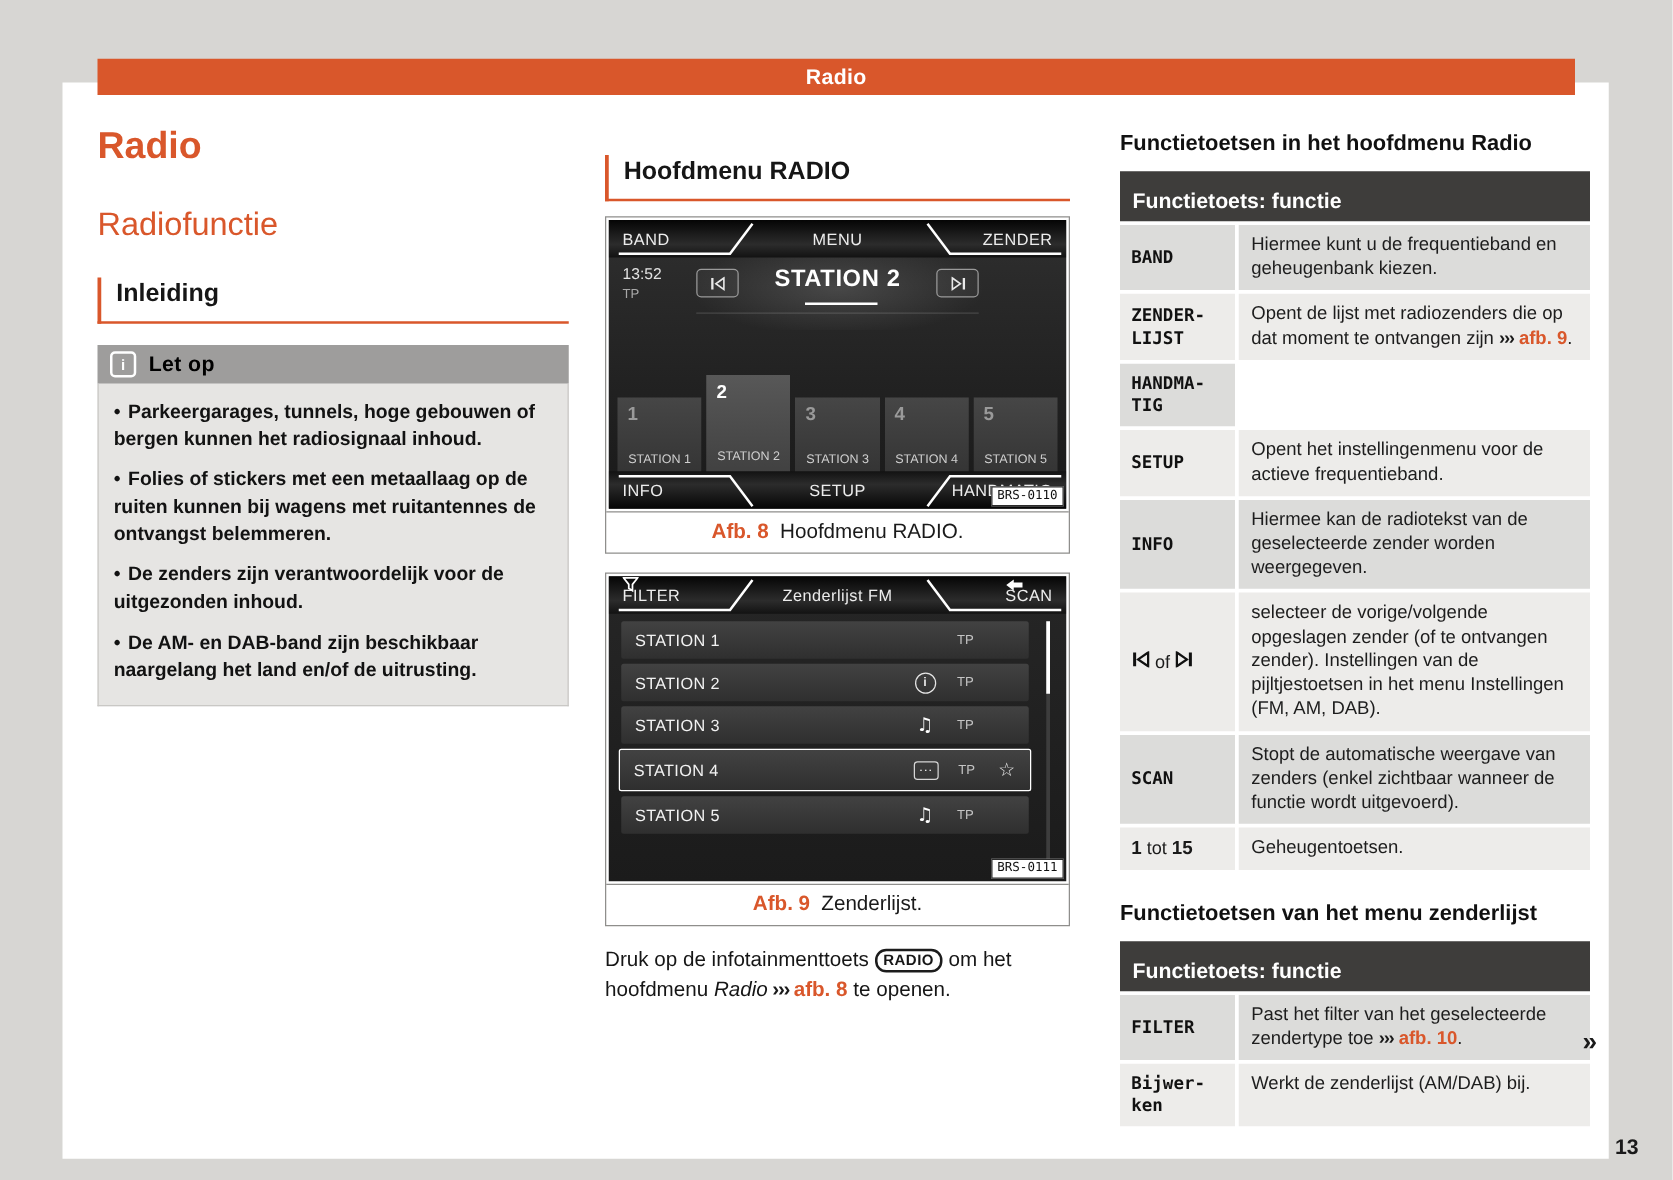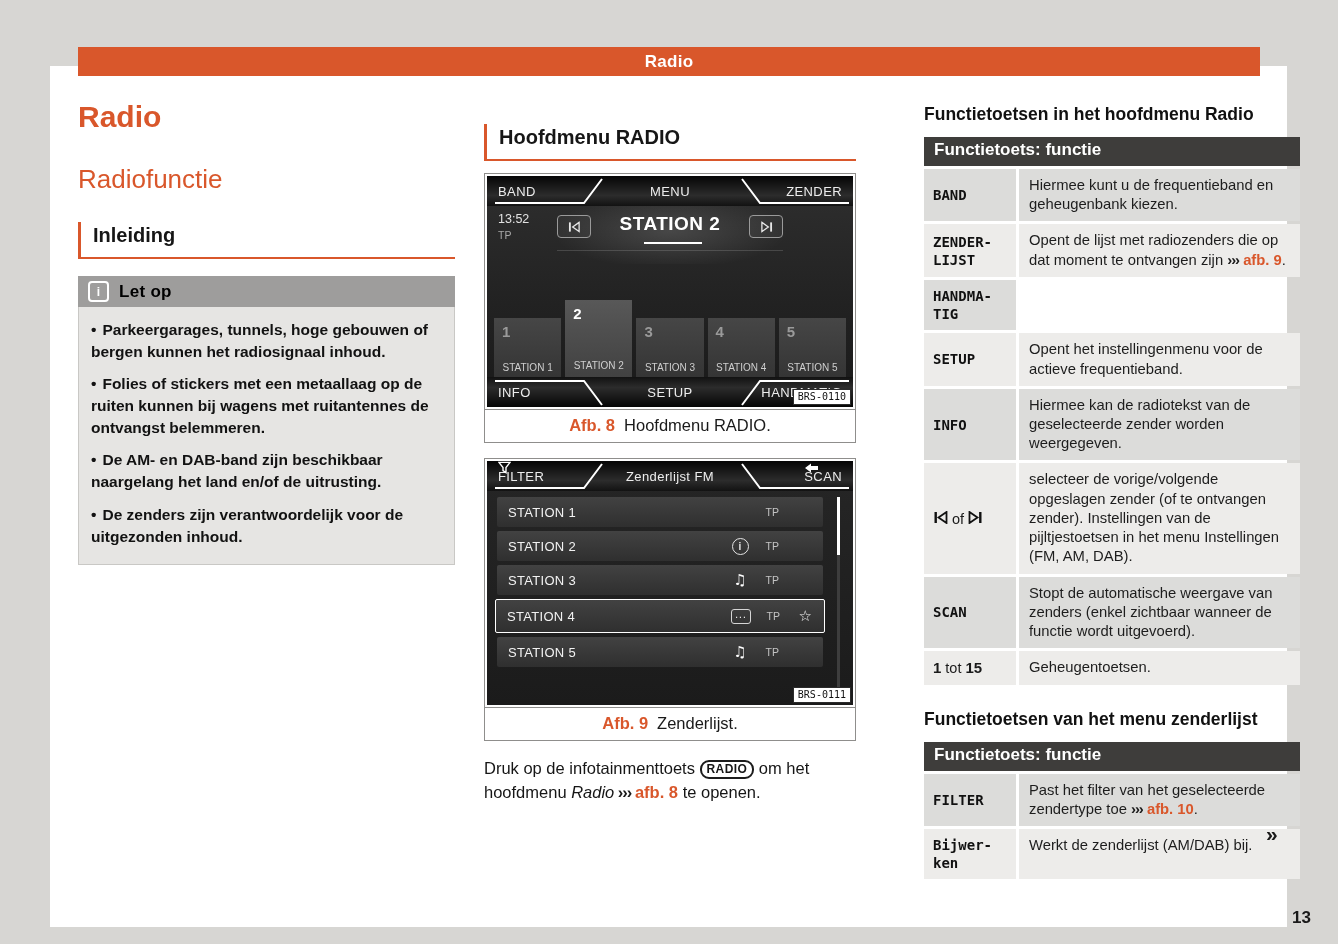--- a/index.html
+++ b/index.html
@@ -9,21 +9,21 @@
   .page{position:absolute;left:50px;top:42px;width:1237px;height:861px;background:#fff;}
   .orange-bar{position:absolute;left:78px;top:23px;width:1182px;height:29px;background:#d9572b;
       display:flex;align-items:center;justify-content:center;z-index:5;}
   .orange-bar span{color:#fff;font-weight:700;font-size:17px;letter-spacing:.3px;}
   .page-number{position:absolute;left:1292px;top:884px;font-size:17px;font-weight:700;color:#1a1a1a;}
   .cont-marker{position:absolute;left:1266px;top:798px;font-size:21px;font-weight:700;color:#1a1a1a;}
 
   .col{position:absolute;top:70px;}
   .col-left{left:78px;width:377px;}
   .col-mid{left:484px;width:372px;}
-  .col-right{left:924px;width:376px;}
+  .col-right{left:896px;width:376px;}
 
   
   .h1{margin:8px 0 0 0;font-size:30px;font-weight:700;color:#d9572b;line-height:1;}
   .h2{margin:34px 0 0 0;font-size:26px;font-weight:400;color:#d9572b;line-height:1;}
   .section-h{margin-top:30px;border-left:3px solid #d9572b;border-bottom:2px solid #d9572b;
       padding:2px 0 10px 12px;font-size:20px;font-weight:700;color:#161616;}
   .note-box{margin-top:17px;}
   .note-head{background:#9e9d9c;height:31px;display:flex;align-items:center;padding:0 10px;}
   .note-icon{width:17px;height:17px;border:2px solid #fff;border-radius:4px;color:#fff;
       font-weight:700;font-size:12px;display:flex;align-items:center;justify-content:center;margin-right:10px;}
@@ -91,21 +91,21 @@
   .keycap{display:inline-block;border:2px solid #1c1c1c;border-radius:9px;padding:0 5px;
       font-size:12px;font-weight:700;letter-spacing:.4px;line-height:15px;vertical-align:1px;}
   .arrows{font-weight:700;color:#1a1a1a;letter-spacing:-1px;}
   .ref{color:#d9572b;font-weight:700;}
   .it{font-style:italic;}
 
   
   .rc-heading{margin:10px 0 0 0;font-size:17.5px;font-weight:700;color:#111;}
   .ftable{margin-top:12px;}
   .ftable .thead{background:#3e3d3b;color:#fff;font-weight:700;font-size:17px;
-      padding:3px 10px 6px 10px;margin-bottom:3px;}
+      padding:14px 10px 6px 10px;margin-bottom:3px;}
   .frow{display:grid;grid-template-columns:92px 1fr;gap:0 3px;margin-bottom:3px;}
   .frow .kcell,.frow .dcell{background:#dcdcda;}
   .frow.alt .kcell,.frow.alt .dcell{background:#edecea;}
   .kcell{display:flex;align-items:center;padding:7px 4px 7px 9px;}
   .kcell .kname{font-family:"DejaVu Sans Mono",monospace;font-weight:700;font-size:14px;
       white-space:pre-line;line-height:1.3;color:#111;}
   .kcell .k-bold{font-weight:700;font-size:15px;}
   .kcell .k-mid{font-size:14.5px;margin:0 4px;}
   .dcell{padding:7px 10px;font-size:14.8px;line-height:1.30;color:#1d1d1d;}
   .skip-ic{display:inline-block;vertical-align:-2px;}
@@ -126,22 +126,22 @@
     <div class="section-h">Inleiding</div>
 
     <div class="note-box">
       <div class="note-head">
         <span class="note-icon">i</span>
         <span class="note-title">Let op</span>
       </div>
       <div class="note-body">
         <p><span class="b">•</span><span>Parkeergarages, tunnels, hoge gebouwen of bergen kunnen het radiosignaal inhoud.</span></p>
         <p><span class="b">•</span><span>Folies of stickers met een metaallaag op de ruiten kunnen bij wagens met ruitantennes de ontvangst belemmeren.</span></p>
+        <p><span class="b">•</span><span>De zenders zijn verantwoordelijk voor de uitgezonden inhoud.</span></p>
         <p><span class="b">•</span><span>De AM- en DAB-band zijn beschikbaar naargelang het land en/of de uitrusting.</span></p>
-        <p><span class="b">•</span><span>De zenders zijn verantwoordelijk voor de uitgezonden inhoud.</span></p>
       </div>
     </div>
   </div>
 
   <div class="col col-mid">
     <div class="section-h">Hoofdmenu RADIO</div>
 
     <div class="figure">
       <div class="screen screen8">
         <div class="halo"></div>

